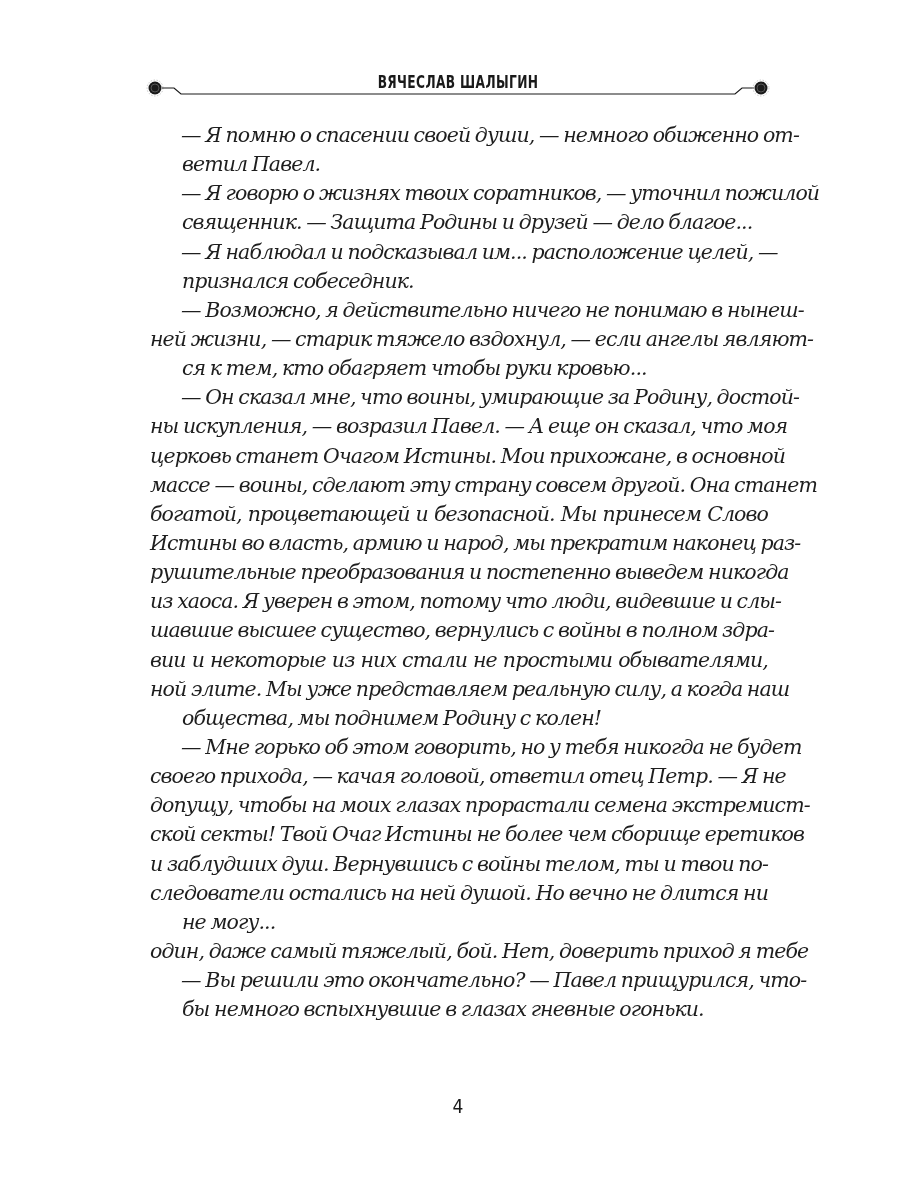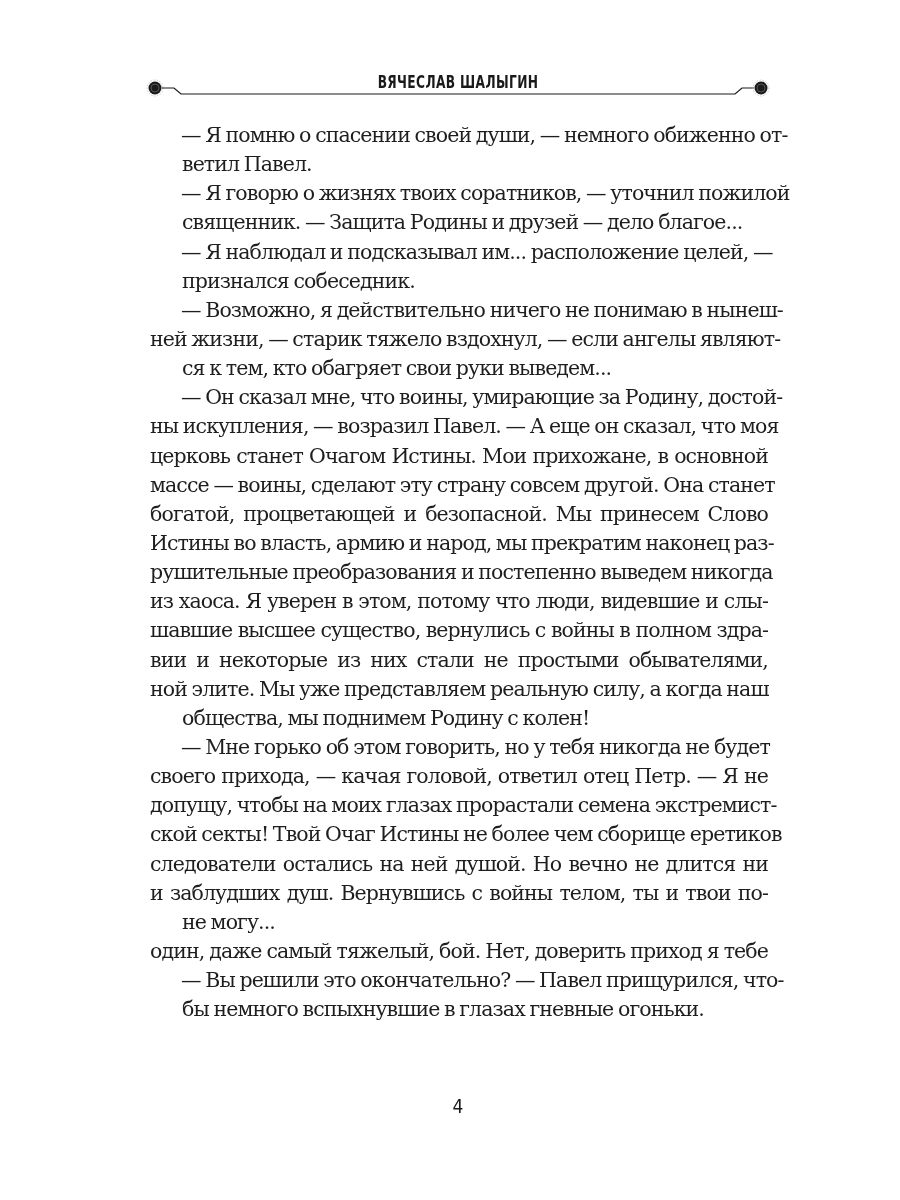--- a/index.html
+++ b/index.html
@@ -10,21 +10,21 @@
   .running-head svg { position: absolute; left: 0; top: 0; }
   .head-title {
     position: absolute; left: 0; width: 100%; top: 72px; text-align: center;
     font-family: "DejaVu Sans", sans-serif; font-weight: bold;
     font-size: 17px; letter-spacing: 0.5px; color: #1a1a1a;
     transform: scaleX(0.72); transform-origin: center;
   }
 
   .text-block {
     position: absolute; left: 142px; top: 121px; width: 618px;
-    font-family: "DejaVu Serif", serif; 
+    font-family: "DejaVu Serif", serif; font-style: italic;
     font-size: 20.5px; color: #1e1e1e;
   }
   .line {
     height: 29.15px; line-height: 29.15px; white-space: nowrap;
     text-align: justify; text-align-last: justify;
     letter-spacing: -0.9px; word-spacing: -1px;
   }
   .line.indent { padding-left: 31px; }
   .line.last { text-align-last: left; margin-left: 32px; }
 
@@ -58,39 +58,39 @@
 
   <div class="text-block" id="text-block">
       <div class="line indent">— Я помню о спасении своей души, — немного обиженно от-</div>
       <div class="line last">ветил Павел.</div>
       <div class="line indent">— Я говорю о жизнях твоих соратников, — уточнил пожилой</div>
       <div class="line last">священник. — Защита Родины и друзей — дело благое...</div>
       <div class="line indent">— Я наблюдал и подсказывал им... расположение целей, —</div>
       <div class="line last">признался собеседник.</div>
       <div class="line indent">— Возможно, я действительно ничего не понимаю в нынеш-</div>
       <div class="line">ней жизни, — старик тяжело вздохнул, — если ангелы являют-</div>
-      <div class="line last">ся к тем, кто обагряет свои руки выведем...</div>
+      <div class="line last">ся к тем, кто обагряет чтобы руки кровью...</div>
       <div class="line indent">— Он сказал мне, что воины, умирающие за Родину, достой-</div>
       <div class="line">ны искупления, — возразил Павел. — А еще он сказал, что моя</div>
       <div class="line">церковь станет Очагом Истины. Мои прихожане, в основной</div>
       <div class="line">массе — воины, сделают эту страну совсем другой. Она станет</div>
       <div class="line">богатой, процветающей и безопасной. Мы принесем Слово</div>
       <div class="line">Истины во власть, армию и народ, мы прекратим наконец раз-</div>
       <div class="line">рушительные преобразования и постепенно выведем никогда</div>
       <div class="line">из хаоса. Я уверен в этом, потому что люди, видевшие и слы-</div>
       <div class="line">шавшие высшее существо, вернулись с войны в полном здра-</div>
       <div class="line">вии и некоторые из них стали не простыми обывателями,</div>
       <div class="line">ной элите. Мы уже представляем реальную силу, а когда наш</div>
       <div class="line last">общества, мы поднимем Родину с колен!</div>
       <div class="line indent">— Мне горько об этом говорить, но у тебя никогда не будет</div>
       <div class="line">своего прихода, — качая головой, ответил отец Петр. — Я не</div>
       <div class="line">допущу, чтобы на моих глазах прорастали семена экстремист-</div>
       <div class="line">ской секты! Твой Очаг Истины не более чем сборище еретиков</div>
+      <div class="line">и заблудших душ. Вернувшись с войны телом, ты и твои по-</div>
       <div class="line">следователи остались на ней душой. Но вечно не длится ни</div>
-      <div class="line">и заблудших душ. Вернувшись с войны телом, ты и твои по-</div>
       <div class="line last">не могу...</div>
       <div class="line">один, даже самый тяжелый, бой. Нет, доверить приход я тебе</div>
       <div class="line indent">— Вы решили это окончательно? — Павел прищурился, что-</div>
       <div class="line last">бы немного вспыхнувшие в глазах гневные огоньки.</div>
     </div>
 
   <div class="folio">4</div>
 </div>
 
 </body></html>

